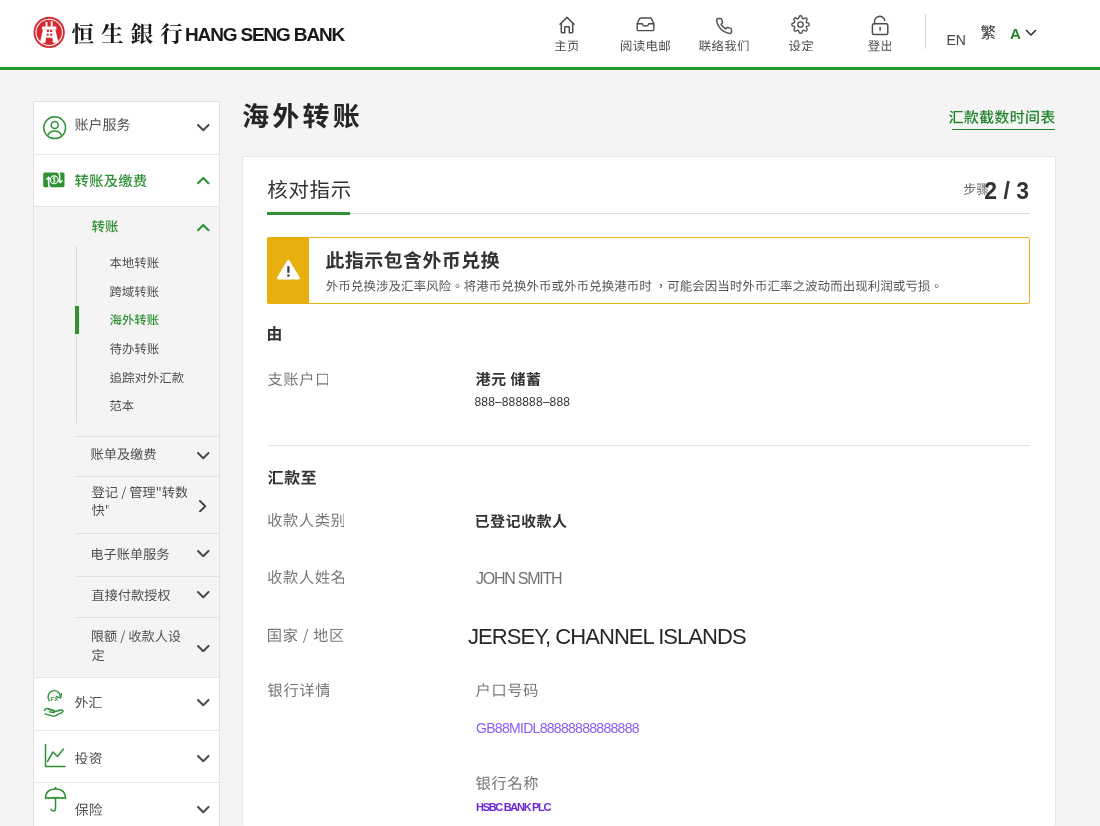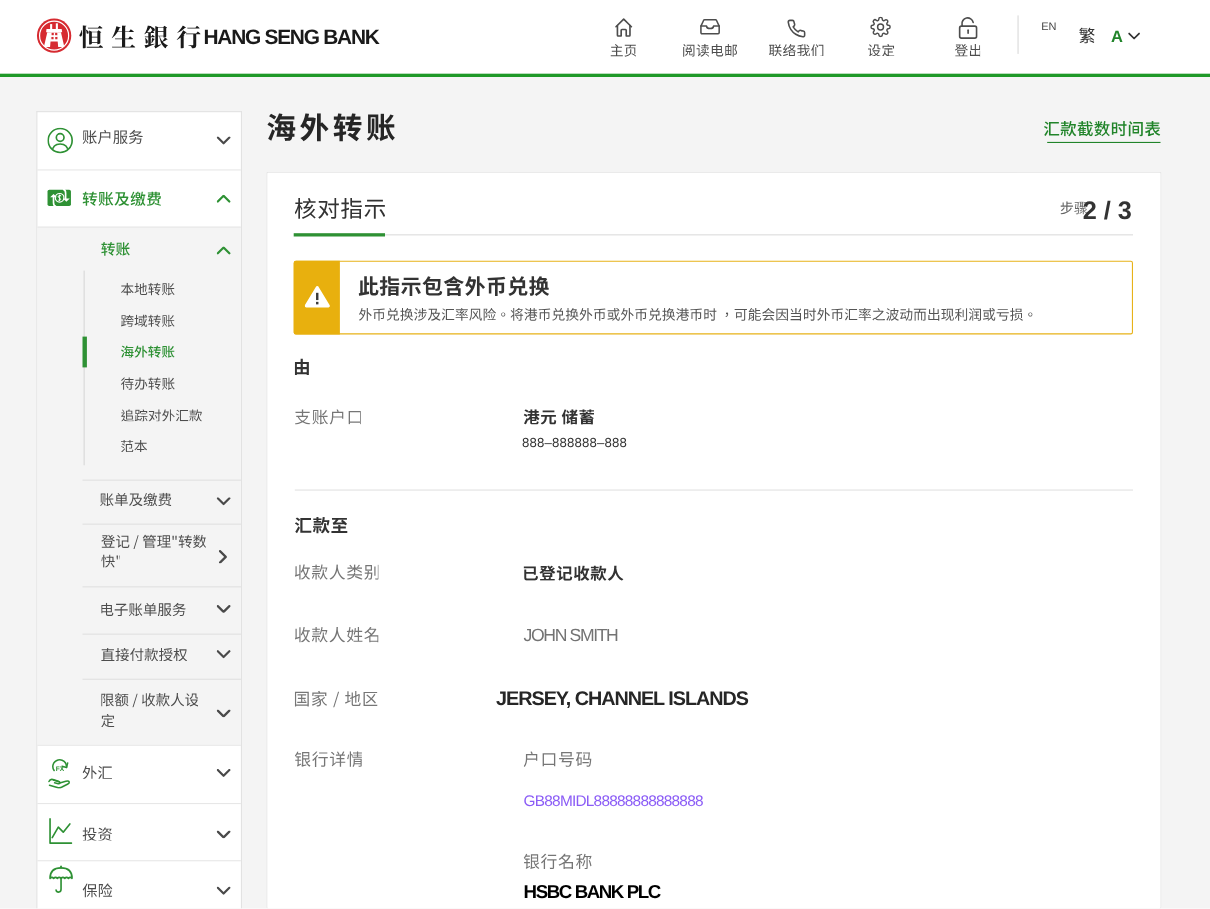--- a/index.html
+++ b/index.html
@@ -55,21 +55,21 @@
   </svg>
 <svg style="position:absolute;left:871px;top:14.5px" width="18" height="21" viewBox="0 0 18 21" fill="none" stroke="#4d4d4d" stroke-width="1.5" stroke-linecap="round">
 <rect x="1.4" y="8.8" width="15.4" height="10.8" rx="1.6"></rect>
 <path d="M3.7 8.8 L3.6 7.5 A5.1 5.1 0 1 1 13.7 5.4"></path>
 <path d="M9.1 12.4 V15.2"></path>
 </svg>
 <svg style="position:absolute;left:867.7px;top:40.0px;" width="23.7" height="11.5" viewBox="0.3 -10.5 23.7 11.5">
     <path d="M3.5 -4.4H8.8V-2.8H3.5ZM2.6 -5.2V-2.1H9.8V-5.2ZM11 -8.9C10.6 -8.5 9.9 -7.9 9.2 -7.4C8.9 -7.7 8.7 -8 8.4 -8.3C9 -8.8 9.7 -9.3 10.3 -9.9L9.6 -10.4C9.2 -10 8.5 -9.4 8 -8.9C7.6 -9.4 7.3 -9.9 7.1 -10.5L6.3 -10.2C6.8 -9 7.5 -7.9 8.4 -7H4.2C4.9 -7.8 5.5 -8.7 5.9 -9.8L5.3 -10.1L5.1 -10H1.3V-9.2H4.7C4.4 -8.6 3.9 -8 3.4 -7.5C3 -7.9 2.4 -8.4 1.8 -8.7L1.3 -8.2C1.8 -7.9 2.5 -7.4 2.9 -6.9C2.1 -6.2 1.2 -5.6 0.3 -5.3C0.5 -5.1 0.8 -4.8 0.9 -4.6C2 -5.1 3.1 -5.8 4 -6.8V-6.2H8.5V-6.8C9.4 -5.9 10.4 -5.2 11.5 -4.7C11.7 -4.9 11.9 -5.3 12.2 -5.5C11.3 -5.8 10.5 -6.3 9.8 -6.9C10.4 -7.3 11.1 -7.9 11.7 -8.4ZM8.1 -2C7.9 -1.4 7.6 -0.7 7.2 -0.1H4.3L5.1 -0.4C5 -0.8 4.7 -1.5 4.3 -2L3.5 -1.7C3.8 -1.2 4.1 -0.5 4.2 -0.1H0.8V0.7H11.8V-0.1H8.2C8.5 -0.6 8.8 -1.2 9.1 -1.7ZM14.1 -4.3V0.3H23V1H24V-4.3H23V-0.7H19.5V-5.1H23.5V-9.4H22.5V-6H19.5V-10.5H18.5V-6H15.7V-9.4H14.7V-5.1H18.5V-0.7H15.1V-4.3Z" fill="#4d4d4d"></path>
   </svg>
 <div style="position:absolute;left:924.5px;top:14px;width:1px;height:35px;background:#d9d9d9"></div>
-<div style="position:absolute;left:946.5px;top:20px;font-size:10px;font-weight:400;color:#444;line-height:1;white-space:nowrap">EN</div>
+<div style="position:absolute;left:946.5px;top:33px;font-size:14px;font-weight:400;color:#444;line-height:1;white-space:nowrap">EN</div>
 <svg style="position:absolute;left:980.5px;top:25.4px;" width="14.4" height="14.4" viewBox="0.5 -13.1 14.4 14.4">
     <path d="M9.8 -0.9C11.1 -0.4 12.8 0.3 13.6 0.9L14.5 0.2C13.6 -0.4 11.9 -1.1 10.6 -1.5ZM4.6 -1.5C3.7 -0.8 2.2 -0.2 0.8 0.2C1.1 0.4 1.5 0.8 1.7 1C3 0.5 4.6 -0.3 5.6 -1.1ZM3 -3.6C3.2 -3.6 3.6 -3.7 6.3 -3.8C5.1 -3.3 4.2 -3 3.7 -2.9C2.9 -2.6 2.2 -2.4 1.7 -2.4C1.8 -2.1 1.9 -1.7 2 -1.5C2.3 -1.6 2.9 -1.7 7.3 -2V0.1C7.3 0.3 7.2 0.3 7 0.3C6.8 0.4 6 0.4 5.1 0.3C5.3 0.6 5.4 1 5.5 1.3C6.6 1.3 7.3 1.3 7.8 1.1C8.3 1 8.4 0.7 8.4 0.1V-2L12.2 -2.3C12.7 -1.9 13.1 -1.5 13.4 -1.3L14.2 -1.8C13.5 -2.5 12.1 -3.5 11 -4.2L10.3 -3.8L11.3 -3L5.4 -2.7C7.3 -3.2 9.2 -4 11 -4.9L10.3 -5.6C9.7 -5.3 9 -4.9 8.3 -4.6L5.6 -4.5C6.5 -4.8 7.4 -5.2 8.2 -5.6L7.6 -6.2C7.2 -6 6.8 -5.9 6.4 -5.7C6.5 -5.7 6.6 -5.8 6.7 -5.9C6.8 -6 6.9 -6.2 7 -6.5H7.9V-6.6C8.1 -6.5 8.4 -6.1 8.6 -5.9C9.6 -6.3 10.5 -6.8 11.2 -7.4C12.1 -6.6 13.1 -6 14.2 -5.6C14.4 -5.9 14.7 -6.3 14.9 -6.5C13.8 -6.8 12.8 -7.4 12 -8.1C12.7 -8.8 13.2 -9.8 13.6 -10.9H14.7V-11.8H10.4C10.6 -12.1 10.7 -12.5 10.8 -12.8L9.8 -13.1C9.4 -11.7 8.7 -10.5 7.8 -9.7C8.1 -9.6 8.4 -9.2 8.6 -9C8.9 -9.3 9.1 -9.6 9.4 -9.9C9.7 -9.3 10.1 -8.6 10.6 -8.1C9.8 -7.5 8.9 -7 7.9 -6.7V-7.2H7.2C7.2 -7.5 7.3 -7.9 7.3 -8.4H8.3V-9.1H7.4L7.5 -10.5C7.5 -10.6 7.5 -10.9 7.5 -10.9H2.3C2.5 -11.1 2.6 -11.3 2.8 -11.5H8V-12.3H3.3L3.5 -12.8L2.6 -13.1C2.2 -12.1 1.4 -11.2 0.5 -10.5C0.8 -10.4 1.2 -10.1 1.4 -10C1.6 -10.2 1.9 -10.4 2.1 -10.7L2 -9.1H0.7V-8.4H1.9C1.8 -7.7 1.7 -7 1.6 -6.5H6.1L6 -6.3C5.9 -6.2 5.8 -6.2 5.6 -6.2C5.4 -6.2 5.1 -6.2 4.6 -6.2C4.7 -6.1 4.8 -5.8 4.8 -5.6C5.2 -5.6 5.7 -5.5 5.9 -5.6C6.1 -5.6 6.2 -5.6 6.3 -5.6C5.3 -5.2 4.3 -4.8 3.9 -4.7C3.4 -4.6 3 -4.5 2.7 -4.5C2.8 -4.2 2.9 -3.8 3 -3.6ZM10 -10.9H12.6C12.3 -10.1 11.8 -9.3 11.3 -8.7C10.7 -9.3 10.3 -10.1 10 -10.8ZM3.9 -9.9C4.4 -9.6 5 -9.3 5.3 -9H2.8L3 -10.2H4.2ZM3.6 -8.1C4.1 -7.8 4.7 -7.4 5.1 -7.2H2.6L2.8 -8.4H4ZM4.5 -10.2H6.6L6.5 -9H5.4L5.8 -9.5C5.5 -9.7 4.9 -10 4.5 -10.2ZM5.2 -7.2 5.6 -7.6C5.3 -7.8 4.7 -8.2 4.2 -8.4H6.4C6.4 -7.9 6.3 -7.5 6.3 -7.2Z" fill="#333"></path>
   </svg>
 <div style="position:absolute;left:1010px;top:25.8px;font-size:15px;font-weight:700;color:#21842a;line-height:1;white-space:nowrap">A</div>
 <svg style="position:absolute;left:1025px;top:29px" width="12" height="8" viewBox="0 0 12 8" fill="none" stroke="#333" stroke-width="1.6" stroke-linecap="round" stroke-linejoin="round">
     <path d="M1.5 1.5 L6 6 L10.5 1.5"></path>
   </svg>
 <div style="position:absolute;left:0;top:67px;width:1100px;height:3px;background:#1f9929"></div>
 <div style="position:absolute;left:33px;top:101px;width:187px;height:725px;background:#fff;border:1px solid #e2e2e2;border-bottom:none;box-sizing:border-box"></div>
 <div style="position:absolute;left:34px;top:206px;width:185px;height:471px;background:#f4f4f4"></div>
@@ -263,20 +263,20 @@
 <svg style="position:absolute;left:267.5px;top:627.5px;" width="75.6" height="15.7" viewBox="1.3 -13.0 75.6 15.7">
     <path d="M9.1 -4.9C9.6 -4.4 10.3 -3.6 10.6 -3.2L11.4 -3.6C11 -4.1 10.4 -4.8 9.8 -5.3ZM3.5 -3V-2H11.9V-3H8.1V-5.6H11.2V-6.6H8.1V-8.8H11.6V-9.8H3.7V-8.8H7V-6.6H4.1V-5.6H7V-3ZM1.3 -12.2V1.2H2.5V0.5H12.8V1.2H14V-12.2ZM2.5 -0.6V-11.1H12.8V-0.6ZM22.4 -12.6C22.6 -12.3 22.8 -11.9 23 -11.5H17.2V-8.3H18.3V-10.4H28.8V-8.3H30V-11.5H24.3C24.1 -11.9 23.8 -12.5 23.6 -13ZM28 -7.4C27.1 -6.6 25.8 -5.6 24.6 -4.8C24.3 -5.6 23.8 -6.4 23 -7.1C23.4 -7.4 23.8 -7.7 24.1 -8H28V-9H19.1V-8H22.6C21.1 -7 19 -6.2 17.1 -5.7C17.3 -5.5 17.6 -5 17.8 -4.8C19.2 -5.2 20.8 -5.9 22.2 -6.6C22.5 -6.3 22.7 -6 22.9 -5.7C21.6 -4.7 19 -3.6 17.1 -3.2C17.3 -2.9 17.6 -2.5 17.7 -2.3C19.5 -2.8 21.9 -3.9 23.4 -5C23.6 -4.6 23.7 -4.2 23.8 -3.9C22.3 -2.5 19.3 -1.1 16.8 -0.5C17.1 -0.2 17.3 0.2 17.4 0.5C19.6 -0.2 22.3 -1.5 24 -2.8C24.1 -1.5 23.9 -0.5 23.4 -0.2C23.1 0.1 22.8 0.2 22.4 0.2C22.1 0.2 21.6 0.1 21 0.1C21.2 0.4 21.3 0.9 21.3 1.2C21.8 1.2 22.3 1.2 22.6 1.2C23.4 1.2 23.7 1.1 24.2 0.7C25.1 0 25.5 -1.9 24.9 -3.9L25.7 -4.3C26.5 -2.1 28 -0.3 29.9 0.6C30.1 0.3 30.4 -0.1 30.7 -0.4C28.8 -1.1 27.3 -2.8 26.6 -4.9C27.4 -5.4 28.2 -6 28.9 -6.6ZM36 2.7H37L41.6 -12.1H40.6ZM47 -2.5 47.4 -1.3C48.8 -1.9 50.5 -2.7 52.1 -3.5L51.9 -4.5L50.2 -3.8V-8.1H51.8V-9.2H50.2V-12.7H49.1V-9.2H47.2V-8.1H49.1V-3.3C48.3 -3 47.6 -2.7 47 -2.5ZM53 -11.4V-7.2L51.4 -6.5L51.8 -5.5L53 -6V-1.2C53 0.5 53.5 0.9 55.3 0.9C55.7 0.9 58.6 0.9 59.1 0.9C60.7 0.9 61 0.2 61.2 -1.9C60.9 -2 60.4 -2.1 60.2 -2.3C60.1 -0.6 59.9 -0.2 59 -0.2C58.4 -0.2 55.8 -0.2 55.3 -0.2C54.3 -0.2 54.1 -0.3 54.1 -1.2V-6.5L56.2 -7.4V-2.2H57.3V-7.8L59.3 -8.7C59.1 -6.7 58.9 -4.5 58.7 -3.1L59.6 -2.8C60 -4.5 60.3 -7.4 60.4 -9.5L60.5 -9.7L59.6 -10L57.3 -9V-12.9H56.2V-8.6L54.1 -7.7V-11.4ZM76.5 -12H63.8V0.8H76.9V-0.3H65V-10.9H76.5ZM66.3 -9C67.5 -8 68.8 -6.8 70.1 -5.6C68.8 -4.3 67.3 -3.2 65.8 -2.3C66.1 -2.1 66.5 -1.6 66.7 -1.4C68.2 -2.4 69.6 -3.5 70.9 -4.9C72.2 -3.6 73.4 -2.4 74.2 -1.4L75.1 -2.2C74.3 -3.2 73 -4.5 71.7 -5.7C72.8 -7 73.8 -8.3 74.6 -9.7L73.5 -10.2C72.8 -8.9 71.9 -7.6 70.8 -6.5C69.6 -7.6 68.3 -8.7 67.1 -9.6Z" fill="#767676"></path>
   </svg>
 <svg style="position:absolute;left:267.5px;top:683.4px;" width="61.8" height="14.3" viewBox="0.5 -12.9 61.8 14.3">
     <path d="M12.7 -8.4V-6.5H8.2V-8.4ZM12.7 -9.3H8.2V-11.2H12.7ZM7 1.2C7.3 1 7.8 0.9 11 0C10.9 -0.2 10.9 -0.7 10.9 -1L8.2 -0.4V-5.5H9.6C10.3 -2.4 11.7 -0 14.1 1.1C14.2 0.8 14.6 0.4 14.8 0.1C13.6 -0.4 12.7 -1.2 11.9 -2.3C12.8 -2.8 13.8 -3.5 14.6 -4.1L13.8 -5C13.2 -4.4 12.3 -3.7 11.5 -3.1C11.1 -3.8 10.8 -4.6 10.5 -5.5H13.7V-12.2H7.1V-0.8C7.1 -0.2 6.8 0.1 6.5 0.3C6.7 0.5 6.9 1 7 1.2ZM2.7 -12.8C2.3 -11.4 1.4 -10 0.5 -9.1C0.7 -8.9 1 -8.3 1.1 -8C1.7 -8.6 2.2 -9.3 2.6 -10H6.2V-11.1H3.2C3.4 -11.6 3.6 -12 3.8 -12.5ZM2.9 1.1C3.2 0.9 3.6 0.6 6.5 -0.9C6.4 -1.1 6.3 -1.6 6.3 -1.9L4.1 -0.8V-4.2H6.3V-5.3H4.1V-7.3H6V-8.4H1.7V-7.3H3V-5.3H0.9V-4.2H3V-0.9C3 -0.3 2.7 0 2.4 0.1C2.6 0.4 2.9 0.8 2.9 1.1ZM22.6 -11.9V-10.8H30.1V-11.9ZM20 -12.9C19.2 -11.8 17.7 -10.4 16.4 -9.5C16.6 -9.3 17 -8.9 17.1 -8.6C18.5 -9.6 20.1 -11.1 21.1 -12.4ZM21.9 -7.7V-6.6H27V-0.3C27 -0 26.9 0.1 26.6 0.1C26.4 0.1 25.3 0.1 24.2 0C24.4 0.4 24.6 0.9 24.6 1.2C26.1 1.2 27 1.2 27.5 1C28 0.8 28.2 0.5 28.2 -0.2V-6.6H30.5V-7.7ZM20.6 -9.6C19.5 -7.8 17.9 -6.1 16.3 -4.9C16.5 -4.7 16.9 -4.2 17.1 -4C17.7 -4.4 18.3 -5 18.8 -5.6V1.3H20V-6.8C20.6 -7.6 21.2 -8.4 21.7 -9.2ZM33.4 -11.8C34.3 -11 35.3 -10.1 35.8 -9.4L36.6 -10.3C36.1 -10.9 35 -11.8 34.2 -12.5ZM38.7 -12.4C39.3 -11.6 39.8 -10.6 40 -9.9L41.1 -10.4C40.9 -11 40.3 -12 39.8 -12.8ZM34.7 0.9V0.9C34.9 0.6 35.3 0.3 37.8 -1.7C37.7 -1.9 37.5 -2.3 37.4 -2.7L35.9 -1.5V-8H32.4V-6.9H34.8V-1.4C34.8 -0.6 34.3 -0.1 34 0.1C34.2 0.3 34.6 0.7 34.7 0.9ZM44.4 -12.9C44.1 -12 43.5 -10.8 43 -9.9H37.9V-8.9H41.4V-6.7H38.4V-5.7H41.4V-3.5H37.5V-2.4H41.4V1.2H42.6V-2.4H46.4V-3.5H42.6V-5.7H45.6V-6.7H42.6V-8.9H46V-9.9H44.2C44.7 -10.7 45.2 -11.6 45.6 -12.5ZM50.5 -12.9V1.2H51.6V-12.9ZM48.9 -9.9C48.8 -8.7 48.5 -7 48.1 -6L49.1 -5.6C49.5 -6.8 49.7 -8.6 49.8 -9.8ZM51.6 -10.3C52 -9.6 52.4 -8.6 52.6 -7.9L53.4 -8.4C53.2 -9 52.8 -9.9 52.4 -10.6ZM60.3 -3.2V-2.1H55C55 -2.5 55.1 -2.8 55.1 -3.2ZM60.3 -4.1H55.1V-5.3H60.3ZM57 -12.9V-11.7H53.4V-10.8H57V-9.8H53.8V-9H57V-7.9H52.9V-7H62.3V-7.9H58.1V-9H61.5V-9.8H58.1V-10.8H61.9V-11.7H58.1V-12.9ZM54 -6.1V-3.3C54 -2.1 53.9 -0.6 53 0.6C53.3 0.7 53.7 1.2 53.9 1.4C54.4 0.7 54.7 -0.3 54.9 -1.2H60.3V-0C60.3 0.2 60.2 0.2 60 0.2C59.8 0.2 59.1 0.2 58.3 0.2C58.4 0.5 58.6 0.9 58.6 1.2C59.7 1.2 60.4 1.2 60.8 1C61.3 0.9 61.4 0.6 61.4 -0V-6.1Z" fill="#767676"></path>
   </svg>
 <svg style="position:absolute;left:476.0px;top:513.5px;" width="90.8" height="14.1" viewBox="1.4 -12.8 90.8 14.1">
     <path d="M1.4 -11.9V-10.1H10.7V-6.9H3.8V-9H2V-1.9C2 0.3 2.8 0.9 5.7 0.9C6.4 0.9 10 0.9 10.8 0.9C13.5 0.9 14.2 0.1 14.5 -2.7C14 -2.9 13.2 -3.1 12.7 -3.4C12.5 -1.3 12.2 -0.9 10.7 -0.9C9.8 -0.9 6.5 -0.9 5.7 -0.9C4.1 -0.9 3.8 -1 3.8 -1.9V-5.1H10.7V-4.4H12.5V-11.9ZM20.3 -5H25.5V-3.6H20.3ZM20.4 -7.8V-7.2H25.7V-7.8C26.2 -7.3 26.7 -6.8 27.3 -6.4H18.8C19.4 -6.8 19.9 -7.3 20.4 -7.8ZM19.5 -1.8C19.7 -1.5 19.9 -0.9 20.1 -0.5H16.4V1H29.7V-0.5H25.9C26.1 -0.9 26.3 -1.4 26.6 -1.9L25.1 -2.2H27.5V-6.2C28 -5.9 28.5 -5.6 29.1 -5.3C29.4 -5.8 29.9 -6.5 30.3 -6.8C29.4 -7.2 28.5 -7.7 27.8 -8.3C28.4 -8.8 29.2 -9.4 29.8 -9.9L28.5 -10.9C28 -10.4 27.4 -9.8 26.7 -9.3C26.5 -9.5 26.3 -9.8 26 -10C26.7 -10.5 27.5 -11.1 28.1 -11.6L26.8 -12.6C26.4 -12.2 25.8 -11.6 25.3 -11.2C25 -11.7 24.7 -12.2 24.5 -12.7L22.9 -12.2C23.4 -10.9 24.1 -9.8 24.9 -8.7H21.2C21.9 -9.6 22.5 -10.6 22.9 -11.7L21.7 -12.3L21.4 -12.2H16.9V-10.7H20.5C20.2 -10.2 19.8 -9.7 19.4 -9.2C18.9 -9.6 18.3 -10.1 17.7 -10.4L16.7 -9.4C17.3 -9.1 17.9 -8.6 18.3 -8.2C17.5 -7.5 16.6 -6.9 15.8 -6.5C16.1 -6.2 16.6 -5.6 16.9 -5.2C17.4 -5.5 17.9 -5.8 18.5 -6.1V-2.2H20.6ZM21.2 -0.5 21.9 -0.7C21.8 -1.2 21.5 -1.7 21.2 -2.2H24.8C24.6 -1.7 24.3 -1 24 -0.5ZM32.5 -11.4C33.4 -10.6 34.5 -9.5 35 -8.8L36.3 -10.1C35.7 -10.8 34.6 -11.8 33.7 -12.5ZM31.6 -8.1V-6.4H33.8V-1.8C33.8 -1 33.3 -0.4 33 -0.1C33.3 0.1 33.8 0.8 33.9 1.2C34.2 0.8 34.7 0.4 37.3 -1.4C37.1 -1.8 36.8 -2.5 36.7 -3L35.5 -2.2V-8.1ZM37.2 -11.8V-10H42.9V-6.9H37.5V-1.4C37.5 0.6 38.1 1.1 40.1 1.1C40.6 1.1 42.5 1.1 43 1.1C44.8 1.1 45.4 0.4 45.6 -2.2C45.1 -2.4 44.3 -2.7 43.9 -3C43.8 -1 43.6 -0.6 42.8 -0.6C42.4 -0.6 40.7 -0.6 40.3 -0.6C39.5 -0.6 39.4 -0.7 39.4 -1.4V-5.2H42.9V-4.5H44.7V-11.8ZM55.9 -8.2H58.4C58.1 -6.7 57.7 -5.4 57.2 -4.2C56.6 -5.3 56.1 -6.6 55.8 -7.8ZM47.9 -1.1C48.2 -1.4 48.8 -1.7 51.1 -2.5V1.3H52.9V-6.2C53.3 -5.8 53.8 -5.2 54 -4.8C54.3 -5.1 54.5 -5.5 54.8 -5.9C55.2 -4.7 55.6 -3.6 56.2 -2.6C55.4 -1.5 54.4 -0.7 53.1 -0.1C53.4 0.3 54 1 54.2 1.4C55.4 0.7 56.4 -0.1 57.2 -1.1C58 -0.1 58.9 0.7 59.9 1.3C60.2 0.8 60.8 0.1 61.2 -0.2C60 -0.8 59.1 -1.6 58.3 -2.6C59.2 -4.1 59.8 -6 60.1 -8.2H61V-10H56.4C56.7 -10.8 56.8 -11.6 57 -12.4L55.1 -12.8C54.8 -10.3 54.1 -8 52.9 -6.6V-12.5H51.1V-4.2L49.5 -3.8V-11.1H47.8V-3.9C47.8 -3.2 47.5 -2.9 47.2 -2.8C47.5 -2.4 47.8 -1.6 47.9 -1.1ZM63.4 -3.2C63.1 -2.2 62.7 -1.1 62.3 -0.3C62.7 -0.2 63.3 0.1 63.7 0.3C64.1 -0.5 64.6 -1.8 64.9 -2.9ZM67.5 -2.7C67.8 -2 68.2 -1 68.4 -0.3L69.8 -0.9C69.6 -1.6 69.2 -2.5 68.8 -3.3ZM71.8 -7.4V-6.7C71.8 -4.8 71.6 -2 69.1 0.2C69.6 0.4 70.2 1 70.5 1.4C71.7 0.3 72.4 -0.9 72.9 -2.2C73.5 -0.6 74.3 0.6 75.5 1.3C75.8 0.8 76.3 0.1 76.7 -0.2C75 -1.1 74 -3 73.5 -5.3C73.5 -5.8 73.5 -6.2 73.5 -6.7V-7.4ZM65.3 -12.6V-11.5H62.6V-10.1H65.3V-9.3H63V-7.9H69.3V-9.3H67V-10.1H69.7V-11.5H67V-12.6ZM62.5 -5V-3.5H65.4V1.3H67.1V-3.5H69.9V-5ZM70.7 -12.7C70.5 -10.6 70.1 -8.5 69.3 -7.1V-7.2H63.1V-5.7H69.3V-6.3C69.7 -6 70.2 -5.7 70.4 -5.4C70.9 -6.2 71.3 -7.3 71.7 -8.4H74.6C74.4 -7.5 74.2 -6.6 74 -5.9L75.5 -5.5C75.8 -6.6 76.3 -8.3 76.6 -9.8L75.3 -10.1L75 -10H72.1C72.2 -10.8 72.4 -11.6 72.5 -12.5ZM83.8 -12.7C83.8 -10.2 84 -3.4 77.9 -0.1C78.5 0.3 79.1 0.8 79.4 1.3C82.6 -0.5 84.1 -3.3 85 -5.9C85.8 -3.3 87.5 -0.4 90.8 1.2C91.1 0.7 91.6 0.1 92.2 -0.3C86.9 -2.7 86 -8.3 85.8 -10.3C85.8 -11.3 85.9 -12.1 85.9 -12.7Z" fill="#333"></path>
   </svg>
 <div style="position:absolute;left:476px;top:571.0px;font-size:16px;font-weight:400;color:#737373;letter-spacing:-1.25px;line-height:1;white-space:nowrap">JOHN SMITH</div>
-<div style="position:absolute;left:451px;top:625.5px;font-size:18px;font-weight:700;color:#262626;letter-spacing:-0.95px;line-height:1;white-space:nowrap">JERSEY, CHANNEL ISLANDS</div>
+<div style="position:absolute;left:468px;top:625.5px;font-size:22px;font-weight:400;color:#262626;letter-spacing:-0.95px;line-height:1;white-space:nowrap">JERSEY, CHANNEL ISLANDS</div>
 <svg style="position:absolute;left:476.0px;top:683.4px;" width="61.6" height="14.2" viewBox="0.5 -12.9 61.6 14.2">
     <path d="M3.8 -9.4H11.8V-6.3H3.8L3.8 -7.1ZM6.7 -12.6C7.1 -12 7.4 -11.1 7.6 -10.5H2.6V-7.1C2.6 -4.8 2.4 -1.7 0.5 0.6C0.8 0.7 1.3 1.1 1.5 1.3C3 -0.5 3.5 -3.1 3.7 -5.3H11.8V-4.3H12.9V-10.5H8.1L8.8 -10.7C8.6 -11.3 8.2 -12.2 7.8 -12.9ZM17.8 -11.2V0.8H19V-0.5H28.1V0.8H29.3V-11.2ZM19 -1.6V-10.1H28.1V-1.6ZM35.8 -11.2H43.1V-9.1H35.8ZM34.6 -12.2V-8.1H44.3V-12.2ZM32.8 -6.7V-5.7H35.9C35.6 -4.7 35.2 -3.7 34.9 -2.9H42.9C42.6 -1.1 42.3 -0.3 41.9 0C41.8 0.1 41.6 0.2 41.2 0.2C40.8 0.2 39.7 0.1 38.6 0C38.8 0.4 39 0.8 39 1.1C40 1.2 41.1 1.2 41.6 1.2C42.2 1.2 42.5 1.1 42.9 0.8C43.5 0.3 43.9 -0.9 44.2 -3.4C44.3 -3.6 44.3 -4 44.3 -4H36.6L37.2 -5.7H46.1V-6.7ZM54 -3.1V-2.1H59.8V-3.1ZM55.2 -9.9C55.1 -8.4 54.9 -6.4 54.7 -5.2H55L60.9 -5.1C60.6 -1.8 60.3 -0.4 59.9 -0C59.7 0.1 59.6 0.2 59.3 0.1C59 0.1 58.3 0.1 57.6 0.1C57.8 0.4 57.9 0.8 57.9 1.1C58.7 1.2 59.4 1.2 59.8 1.1C60.2 1.1 60.5 1 60.8 0.7C61.3 0.1 61.7 -1.5 62.1 -5.6C62.1 -5.8 62.1 -6.1 62.1 -6.1H60.2C60.4 -8 60.7 -10.3 60.8 -11.9L60 -12L59.8 -11.9H54.5V-10.9H59.6C59.5 -9.5 59.3 -7.7 59.1 -6.1H55.9C56.1 -7.3 56.2 -8.7 56.3 -9.9ZM48.5 -12V-11H50.3C49.9 -8.6 49.2 -6.5 48.1 -5C48.3 -4.7 48.6 -4.1 48.7 -3.8C49 -4.2 49.2 -4.6 49.5 -5V0.5H50.5V-0.7H53.3V-7.3H50.5C50.9 -8.5 51.2 -9.7 51.4 -11H53.7V-12ZM50.5 -6.3H52.3V-1.7H50.5Z" fill="#767676"></path>
   </svg>
 <div style="position:absolute;left:476px;top:721.0px;font-size:14px;font-weight:400;color:#8b5cf6;letter-spacing:-0.7px;line-height:1;white-space:nowrap">GB88MIDL88888888888888</div>
 <svg style="position:absolute;left:476.0px;top:775.6px;" width="61.8" height="14.2" viewBox="0.5 -12.9 61.8 14.2">
     <path d="M12.7 -8.4V-6.5H8.2V-8.4ZM12.7 -9.3H8.2V-11.2H12.7ZM7 1.2C7.3 1 7.8 0.9 11 0C10.9 -0.2 10.9 -0.7 10.9 -1L8.2 -0.4V-5.5H9.6C10.3 -2.4 11.7 -0 14.1 1.1C14.2 0.8 14.6 0.4 14.8 0.1C13.6 -0.4 12.7 -1.2 11.9 -2.3C12.8 -2.8 13.8 -3.5 14.6 -4.1L13.8 -5C13.2 -4.4 12.3 -3.7 11.5 -3.1C11.1 -3.8 10.8 -4.6 10.5 -5.5H13.7V-12.2H7.1V-0.8C7.1 -0.2 6.8 0.1 6.5 0.3C6.7 0.5 6.9 1 7 1.2ZM2.7 -12.8C2.3 -11.4 1.4 -10 0.5 -9.1C0.7 -8.9 1 -8.3 1.1 -8C1.7 -8.6 2.2 -9.3 2.6 -10H6.2V-11.1H3.2C3.4 -11.6 3.6 -12 3.8 -12.5ZM2.9 1.1C3.2 0.9 3.6 0.6 6.5 -0.9C6.4 -1.1 6.3 -1.6 6.3 -1.9L4.1 -0.8V-4.2H6.3V-5.3H4.1V-7.3H6V-8.4H1.7V-7.3H3V-5.3H0.9V-4.2H3V-0.9C3 -0.3 2.7 0 2.4 0.1C2.6 0.4 2.9 0.8 2.9 1.1ZM22.6 -11.9V-10.8H30.1V-11.9ZM20 -12.9C19.2 -11.8 17.7 -10.4 16.4 -9.5C16.6 -9.3 17 -8.9 17.1 -8.6C18.5 -9.6 20.1 -11.1 21.1 -12.4ZM21.9 -7.7V-6.6H27V-0.3C27 -0 26.9 0.1 26.6 0.1C26.4 0.1 25.3 0.1 24.2 0C24.4 0.4 24.6 0.9 24.6 1.2C26.1 1.2 27 1.2 27.5 1C28 0.8 28.2 0.5 28.2 -0.2V-6.6H30.5V-7.7ZM20.6 -9.6C19.5 -7.8 17.9 -6.1 16.3 -4.9C16.5 -4.7 16.9 -4.2 17.1 -4C17.7 -4.4 18.3 -5 18.8 -5.6V1.3H20V-6.8C20.6 -7.6 21.2 -8.4 21.7 -9.2ZM37.5 -12.9C36.7 -11.2 34.9 -9.3 32.4 -7.9C32.6 -7.7 33 -7.3 33.2 -7C33.9 -7.4 34.6 -7.9 35.2 -8.4C36.2 -7.7 37.3 -6.7 38 -5.9C36.3 -4.5 34.3 -3.5 32.3 -2.9C32.5 -2.7 32.8 -2.2 33 -1.9C34.2 -2.3 35.5 -2.9 36.8 -3.6V1.2H37.9V0.6H44.2V1.3H45.4V-5.3H39.1C40.9 -6.8 42.4 -8.7 43.3 -11L42.5 -11.4L42.3 -11.3H38C38.3 -11.8 38.6 -12.2 38.8 -12.7ZM44.2 -0.4H37.9V-4.2H44.2ZM37.1 -10.3H41.7C41 -9 40.1 -7.7 38.9 -6.7C38.2 -7.5 37.1 -8.4 36 -9.1C36.4 -9.5 36.8 -9.9 37.1 -10.3ZM55.5 -6.9C55.2 -5 54.6 -3.1 53.7 -1.8C54 -1.7 54.4 -1.4 54.6 -1.2C55.5 -2.6 56.2 -4.6 56.6 -6.7ZM59.7 -6.7C60.3 -5.1 61 -2.8 61.2 -1.4L62.3 -1.7C62 -3.2 61.4 -5.3 60.7 -7ZM55.8 -12.8C55.5 -10.9 54.8 -8.9 53.9 -7.6V-8.5H52V-11.2C52.7 -11.4 53.4 -11.6 54 -11.8L53.3 -12.7C52.2 -12.2 50.3 -11.8 48.7 -11.5C48.8 -11.2 48.9 -10.9 49 -10.6C49.6 -10.7 50.3 -10.8 50.9 -10.9V-8.5H48.5V-7.4H50.8C50.2 -5.6 49.1 -3.6 48.2 -2.6C48.4 -2.3 48.7 -1.9 48.8 -1.6C49.5 -2.5 50.3 -4 50.9 -5.5V1.2H52V-5.7C52.5 -5 53 -4.1 53.3 -3.7L54 -4.6C53.7 -5 52.4 -6.4 52 -6.8V-7.4H53.8L53.7 -7.3C54 -7.2 54.5 -6.9 54.7 -6.7C55.3 -7.5 55.8 -8.6 56.2 -9.7H57.7V-0.2C57.7 0 57.6 0.1 57.4 0.1C57.2 0.1 56.6 0.1 55.8 0.1C56 0.4 56.2 0.9 56.3 1.2C57.2 1.2 57.9 1.1 58.3 1C58.7 0.8 58.8 0.5 58.8 -0.2V-9.7H60.9C60.7 -9.2 60.4 -8.6 60.1 -8L61.1 -7.8C61.5 -8.7 62 -9.7 62.4 -10.7L61.6 -10.9L61.4 -10.8H56.5C56.7 -11.4 56.8 -12 56.9 -12.6Z" fill="#767676"></path>
   </svg>
-<div style="position:absolute;left:476px;top:802.1px;font-size:17px;font-weight:700;color:#000000;letter-spacing:-1.3px;line-height:1;white-space:nowrap">HSBC BANK PLC</div>
+<div style="position:absolute;left:476px;top:802.1px;font-size:11px;font-weight:700;color:#6d28d9;letter-spacing:-1.3px;line-height:1;white-space:nowrap">HSBC BANK PLC</div>
 </body></html>

